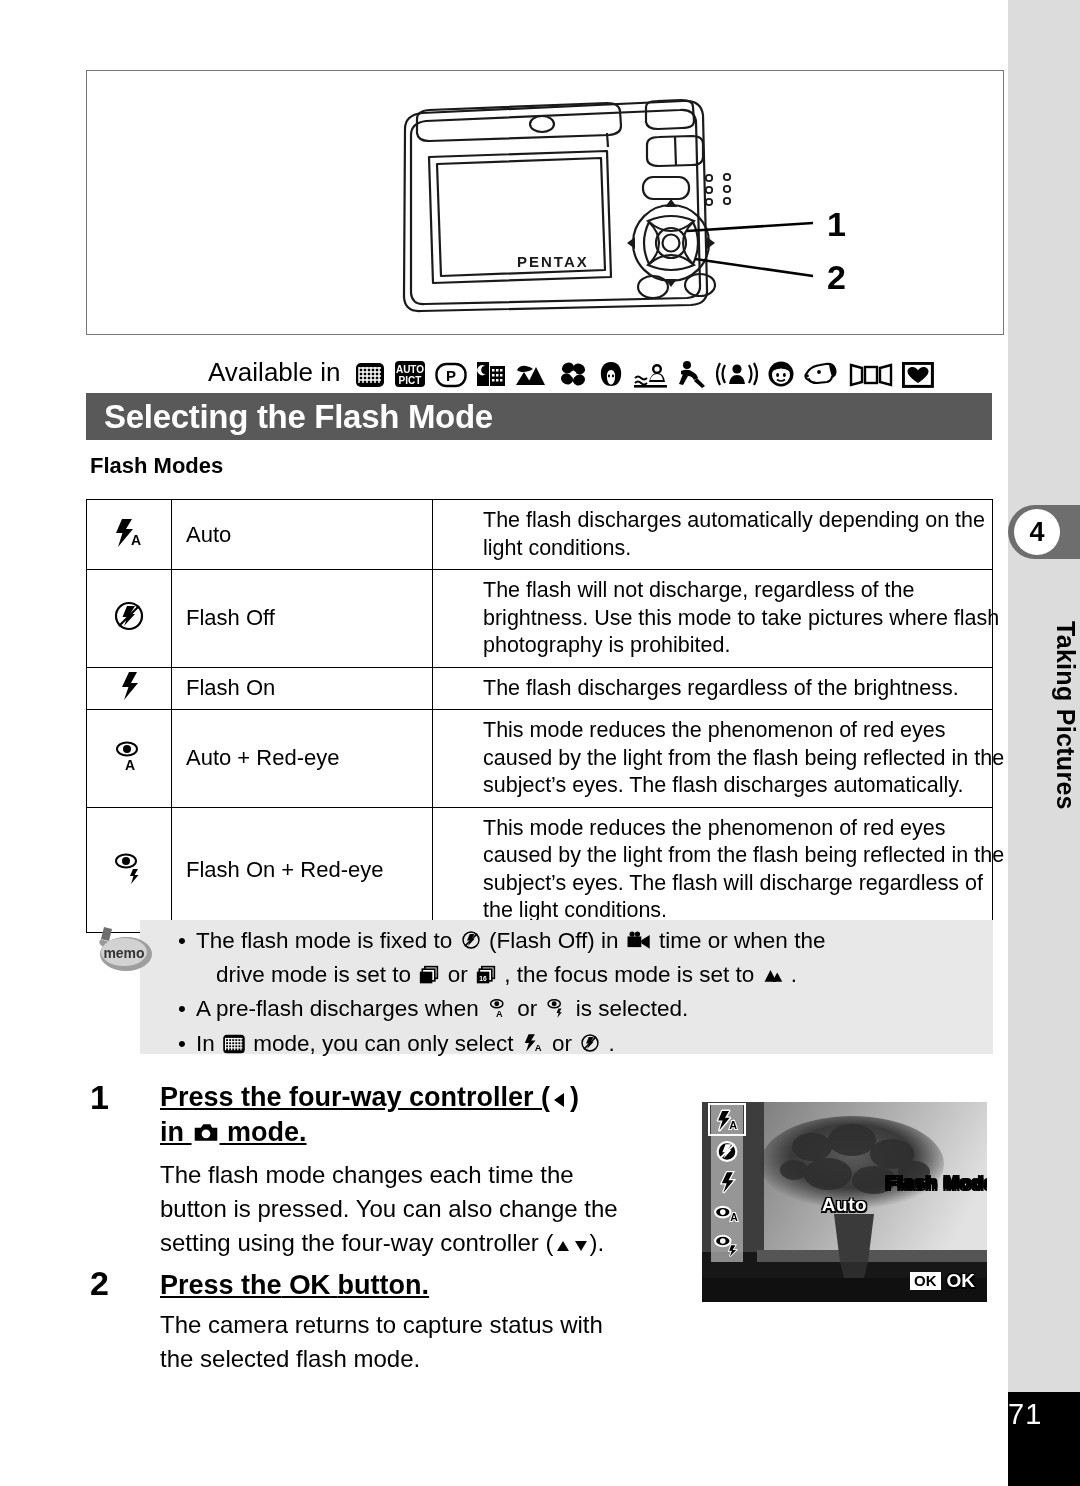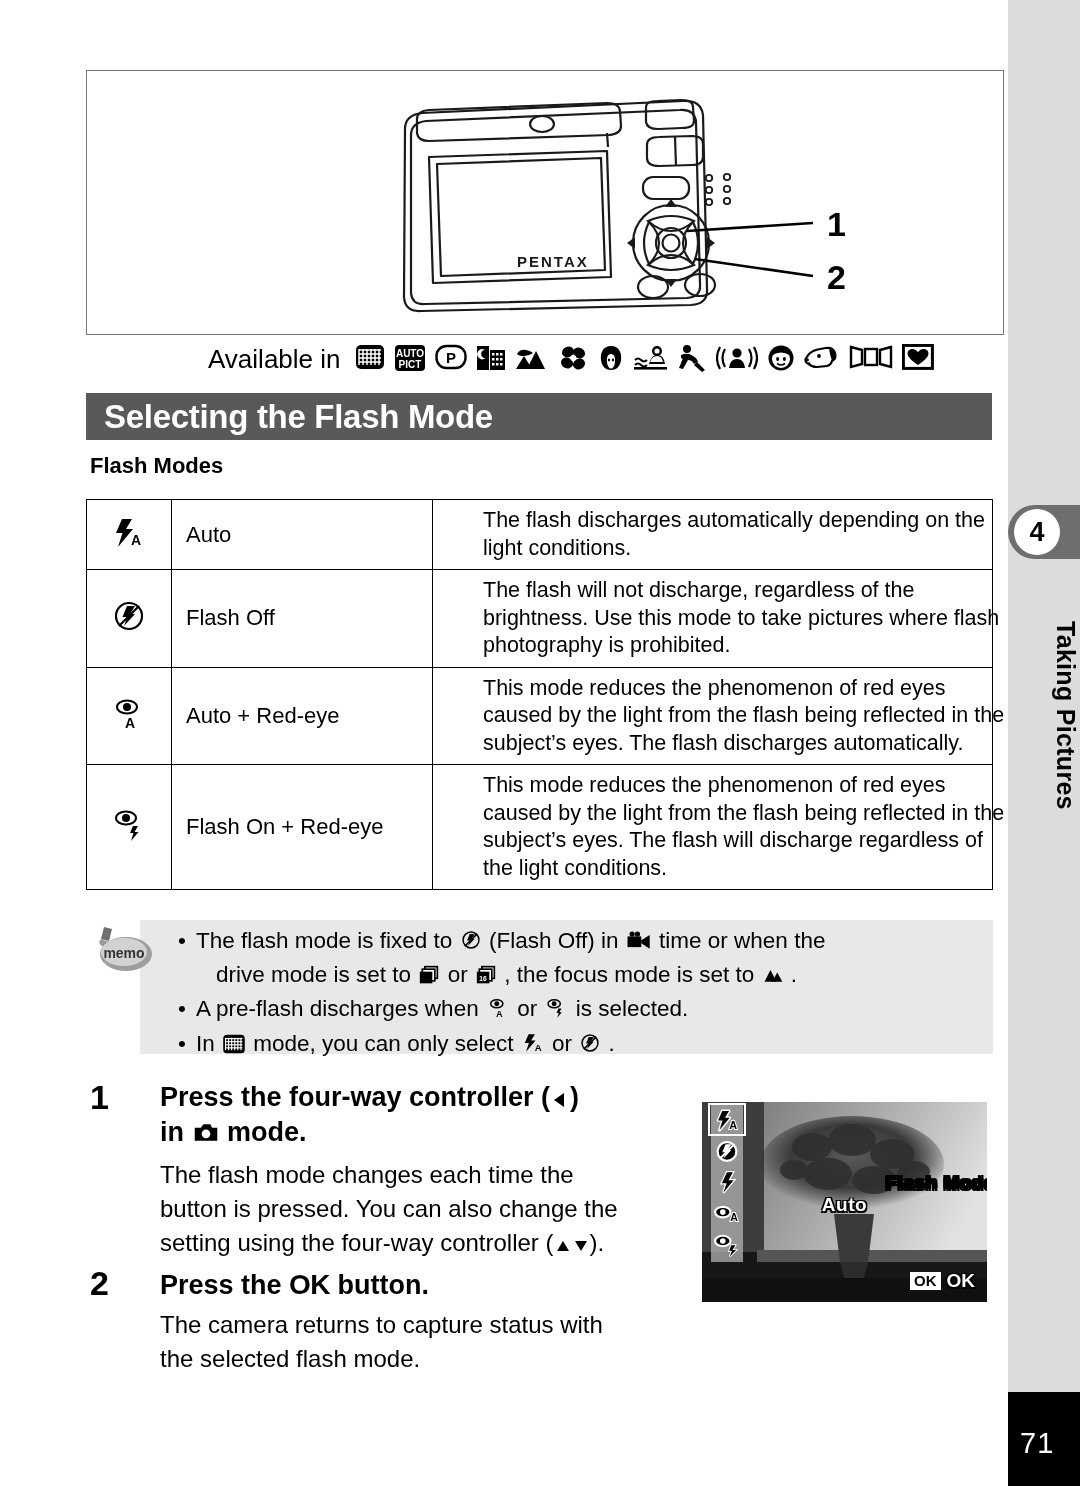--- a/index.html
+++ b/index.html
@@ -75,27 +75,26 @@
     width: 72px;
     height: 94px;
     background: #000000;
   }
   #page-number {
     position: absolute;
     left: 1008px;
     top: 1398px;
     width: 72px;
     text-align: left;
-    padding-left: 12px;
+    padding-left: 0;
     box-sizing: border-box;
     color: #ffffff;
     font-size: 29px;
     font-weight: normal;
     letter-spacing: 1px;
-    margin-top: 29px;
   }
 
   
   #illustration-box {
     position: absolute;
     left: 86px;
     top: 70px;
     width: 918px;
     height: 265px;
     border: 1.5px solid #777;
@@ -111,21 +110,21 @@
   }
 
   
   #available-row {
     position: absolute;
     left: 86px;
     top: 344px;
     width: 918px;
     height: 44px;
     display: flex;
-    align-items: flex-start;
+    align-items: flex-end;
   }
   #available-label {
     font-size: 26px;
     margin-left: 122px;
     margin-right: 14px;
     white-space: nowrap;
   }
   .mode-icon {
     display: inline-flex;
     align-items: center;
@@ -222,20 +221,21 @@
   .step-number {
     position: absolute;
     font-size: 34px;
     font-weight: bold;
   }
   .step-title {
     position: absolute;
     font-size: 27px;
     font-weight: bold;
     line-height: 1.28;
+    text-decoration: underline;
   }
   .step-body {
     position: absolute;
     font-size: 24px;
     line-height: 1.42;
   }
   #step1-number { left: 90px; top: 1078px; }
   #step1-title  { left: 160px; top: 1080px; width: 530px; }
   #step1-body   { left: 160px; top: 1158px; width: 540px; }
   #step2-number { left: 90px; top: 1264px; }
@@ -602,20 +602,31 @@
         <circle cx="18" cy="17" r="13" fill="none" stroke="#000" stroke-width="2.2"></circle>
         <path d="M16 7 L24 7 L19 15 L24 15 L13 27 L16.5 18 L11.5 18 Z" fill="#000"></path>
         <line x1="8" y1="27" x2="28" y2="7" stroke="#000" stroke-width="2.2"></line>
       </svg>
     </td>
     <td class="col-name">Flash Off</td>
     <td class="col-desc">
       <span class="desc-line">The flash will not discharge, regardless of the</span>
       <span class="desc-line">brightness. Use this mode to take pictures where flash</span>
       <span class="desc-line">photography is prohibited.</span>
+    </td>
+  </tr>
+  <tr>
+    <td class="col-icon">
+      <svg width="26" height="34" viewBox="0 0 26 34">
+        <path d="M13 3 L21 3 L15 14 L22 14 L8 31 L12.5 18 L6 18 Z" fill="#000"></path>
+      </svg>
+    </td>
+    <td class="col-name">Flash On</td>
+    <td class="col-desc">
+      <span class="desc-line">The flash discharges regardless of the brightness.</span>
     </td>
   </tr>
   <tr>
     <td class="col-icon">
       <svg width="38" height="36" viewBox="0 0 38 36">
         <ellipse cx="17" cy="11" rx="10" ry="6.5" fill="none" stroke="#000" stroke-width="2"></ellipse>
         <circle cx="17" cy="11" r="4" fill="#000"></circle>
         <text x="20" y="32" font-family="Liberation Sans, sans-serif" font-size="14" font-weight="bold" fill="#000" text-anchor="middle">A</text>
       </svg>
     </td>

